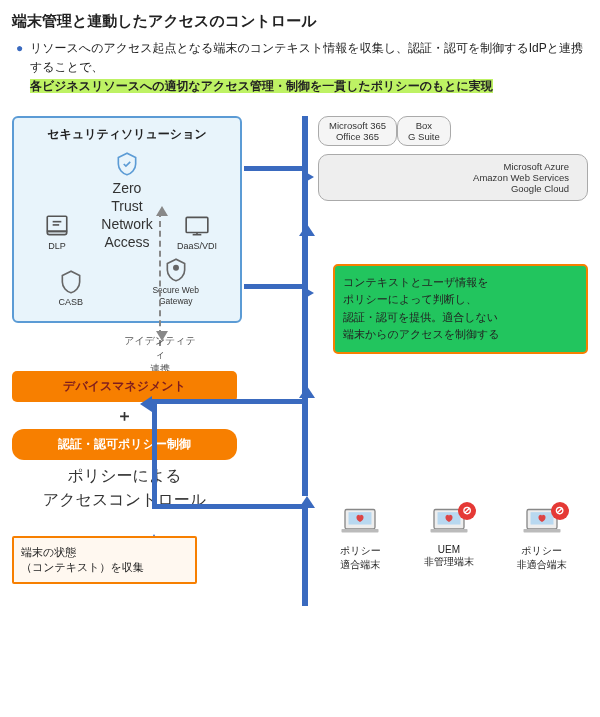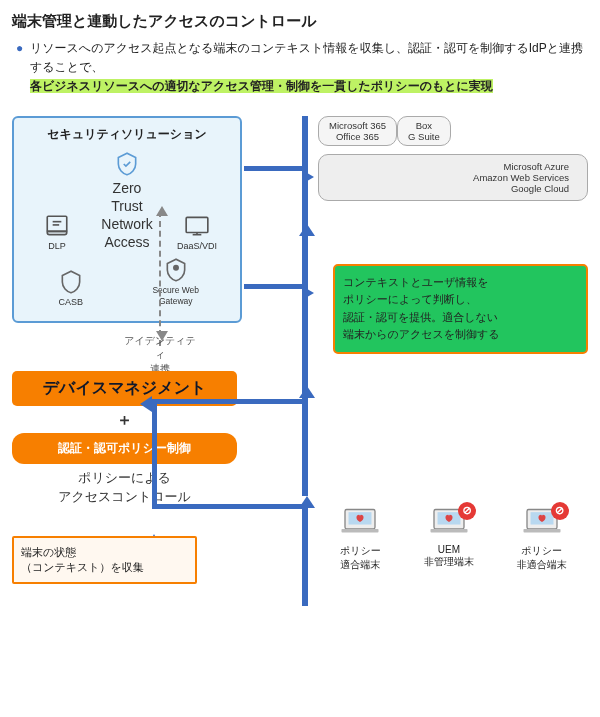--- a/index.html
+++ b/index.html
@@ -482,28 +482,28 @@
     <div class="dashed-arrow-up"></div>
 
     <div class="dashed-arrow-down"></div>
 
     <div class="identity-relay">
       <span style="white-space:pre-line">アイデンティティ
 連携</span>
     </div>
 
     <div class="dev-mgmt-section">
-      <div style="background:#f77f00;border-radius:5px;padding:7px 10px;color:#0f172a;font-size:16px;font-weight:bold;text-align:center;margin-bottom:4px">
+      <div style="background:#f77f00;border-radius:5px;padding:7px 10px;color:#7f1d1d;font-size:12px;font-weight:bold;text-align:center;margin-bottom:4px">
         <span>デバイスマネジメント</span>
       </div>
       <div style="text-align:center;font-size:16px;font-weight:bold;color:#333;margin:2px 0">＋</div>
       <div style="background:#f77f00;border-radius:12px;padding:7px 10px;color:#fff;font-size:12px;font-weight:bold;text-align:center;margin-bottom:4px">
         <span>認証・認可ポリシー制御</span>
       </div>
-      <div style="text-align:center;font-size:13px;color:#333;margin-top:4px;line-height:1.5">
+      <div style="text-align:center;font-size:16px;color:#333;margin-top:4px;line-height:1.5">
         <span style="white-space:pre-line">ポリシーによる
 アクセスコントロール</span>
       </div>
     </div>
 
     <div class="blue-vert-left"></div>
     <div class="blue-horiz-bottom2"></div>
     <div class="arrow-left-blue"></div>
 
     <div class="blue-horiz-bottom"></div>

